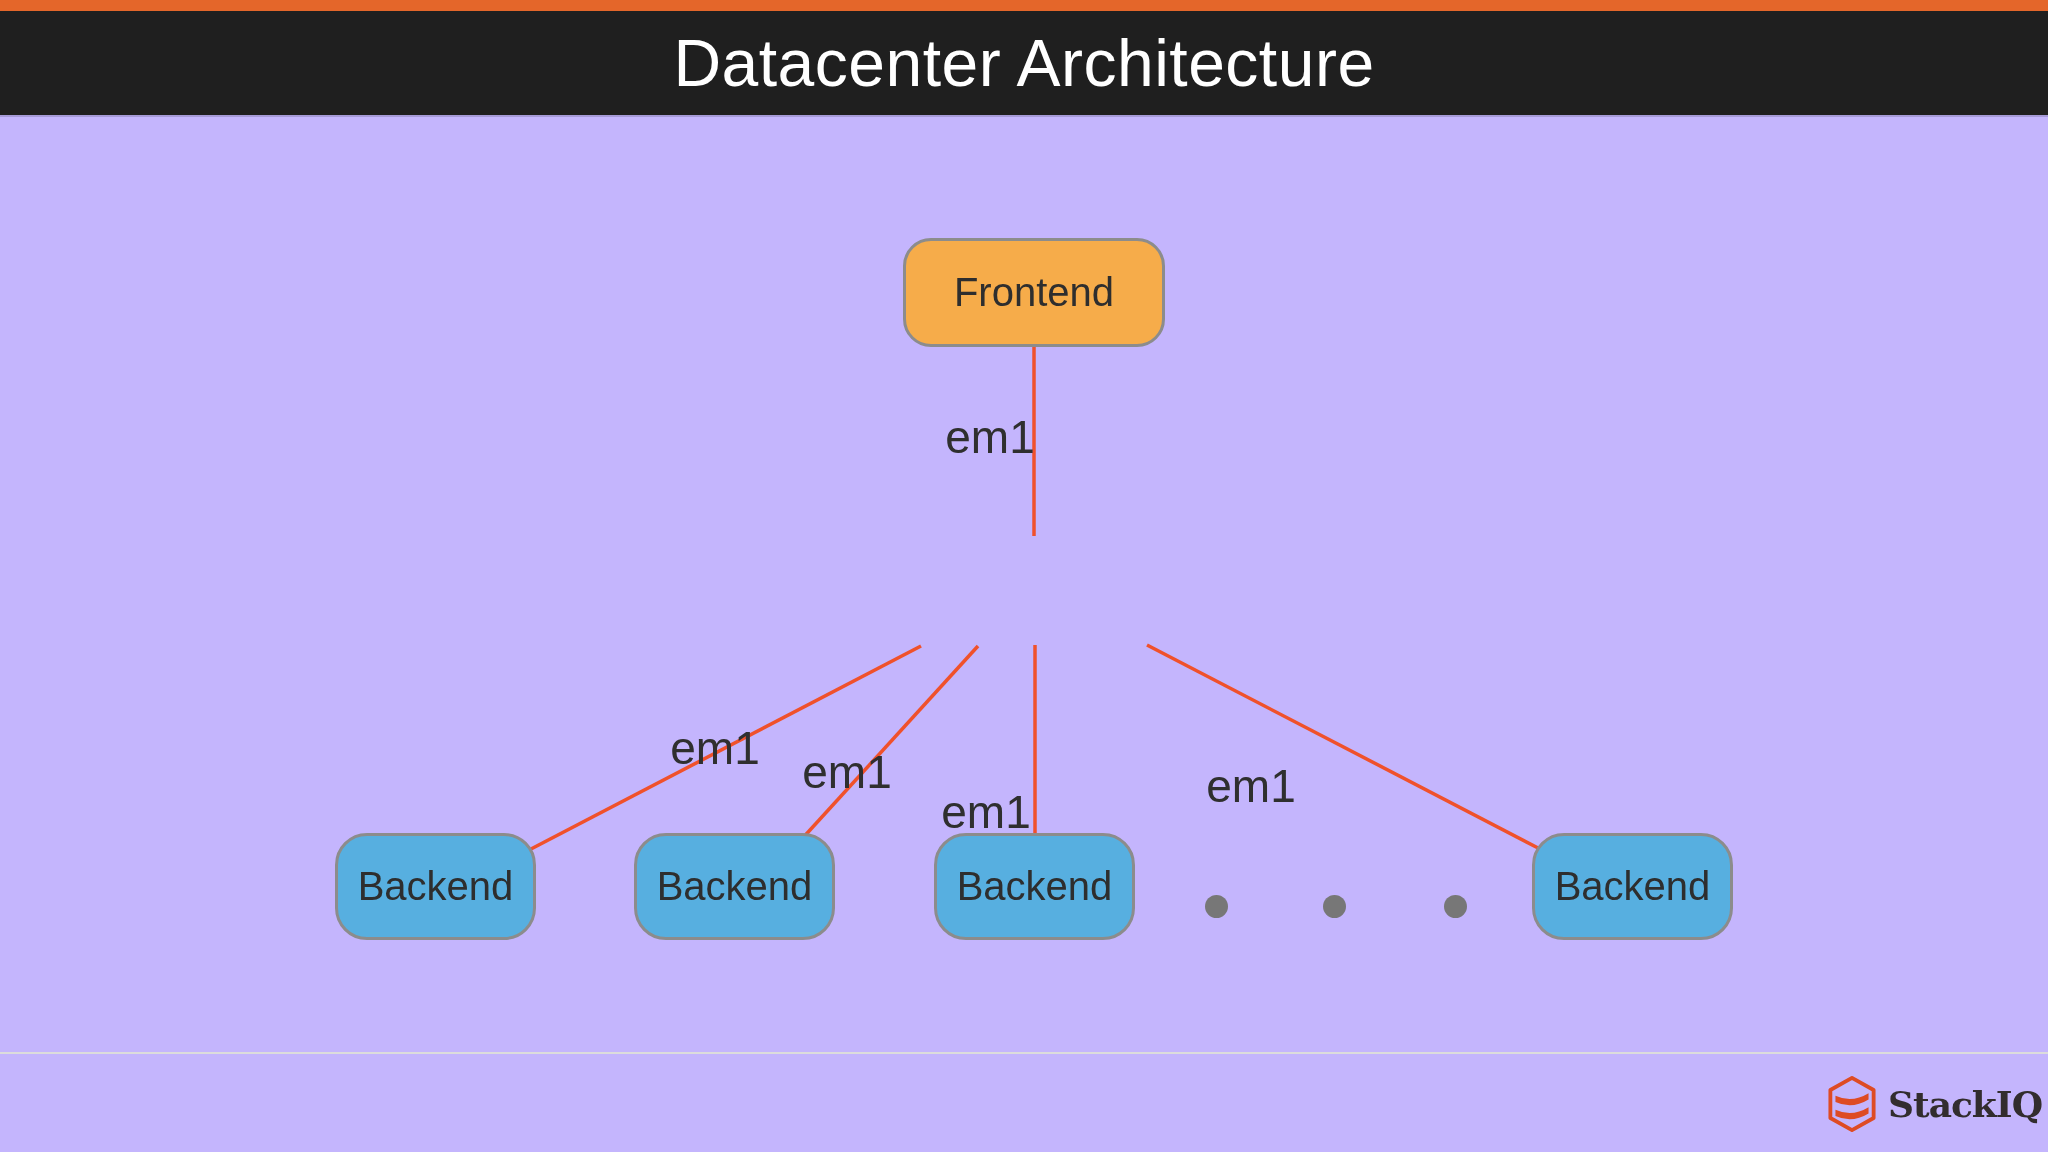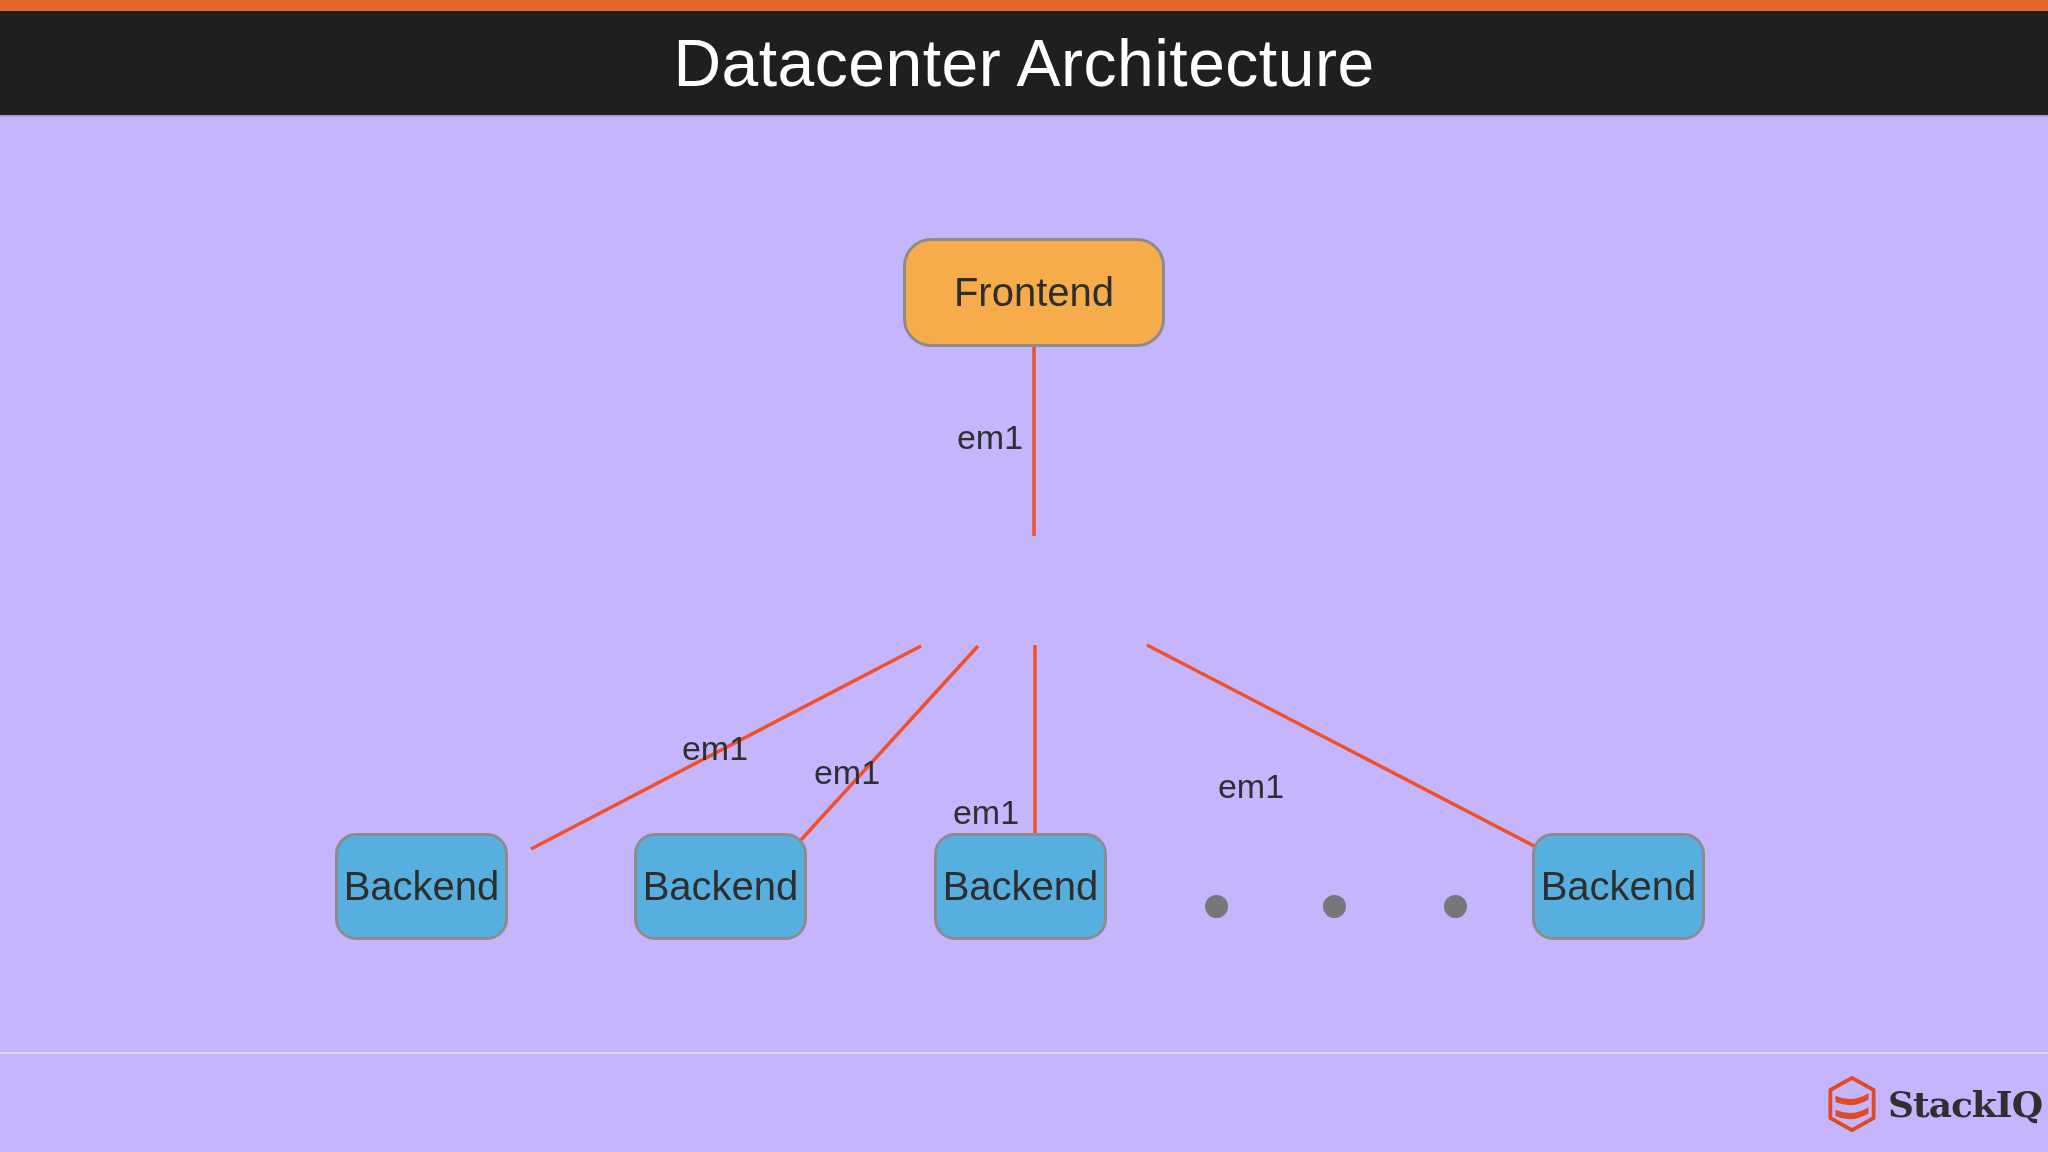--- a/index.html
+++ b/index.html
@@ -56,31 +56,31 @@
   .node-frontend {
     left: 903px; top: 238px; width: 262px; height: 109px;
     background: #f6ac4a;
     border-radius: 28px;
   }
   .node-network {
     left: 818px; top: 536px; width: 432px; height: 111px;
     background: #f15b2e;
     border-radius: 56px;
   }
-  .node-backend { background: #57afe0; border-radius: 21px; width: 173px; height: 107px; top: 833px; }
+  .node-backend { background: #57afe0; border-radius: 32px; width: 201px; height: 107px; top: 833px; }
   .node-backend1 { left: 335px; }
   .node-backend2 { left: 634px; }
   .node-backend3 { left: 934px; }
   .node-backend4 { left: 1532px; }
 
   
   .edge-label {
     position: absolute;
     transform: translate(-50%, -50%);
-    font-size: 34px;
+    font-size: 46px;
     color: #2f2f2f;
     z-index: 3;
     white-space: nowrap;
   }
   .el0 { left: 990px;  top: 437px; }
   .el1 { left: 715px;  top: 748px; }
   .el2 { left: 847px;  top: 772px; }
   .el3 { left: 986px;  top: 812px; }
   .el4 { left: 1251px; top: 786px; }
 

